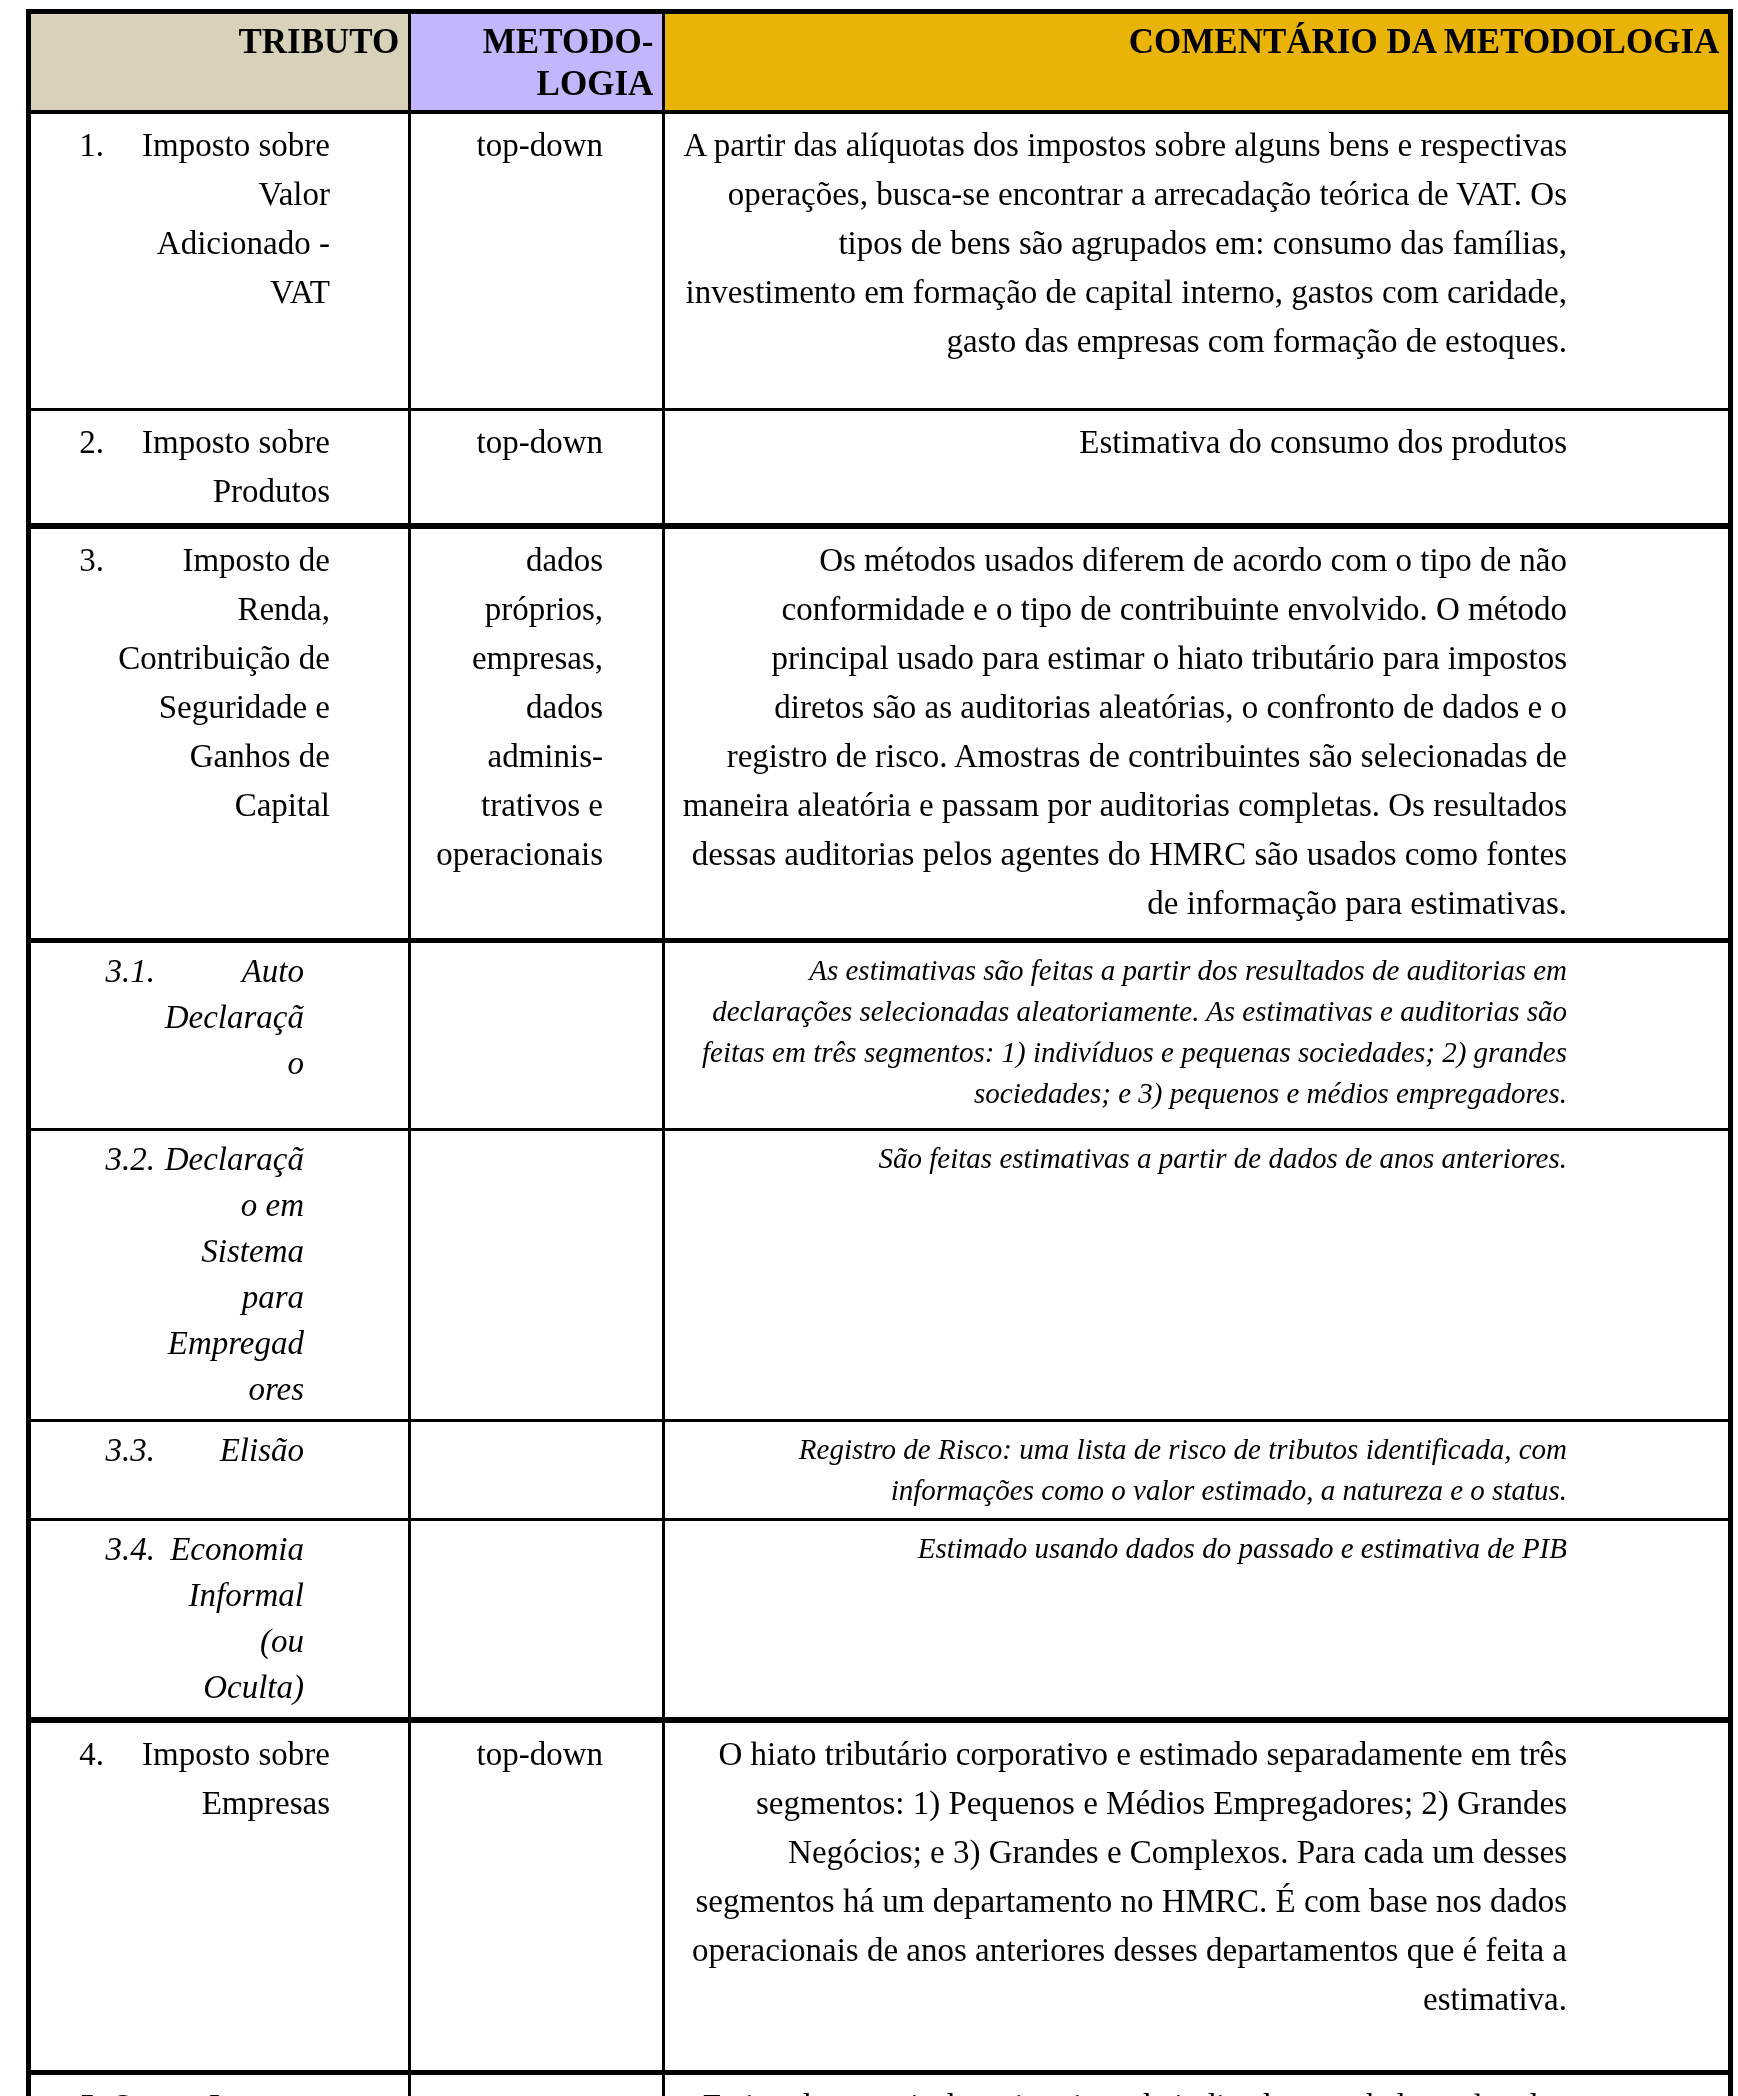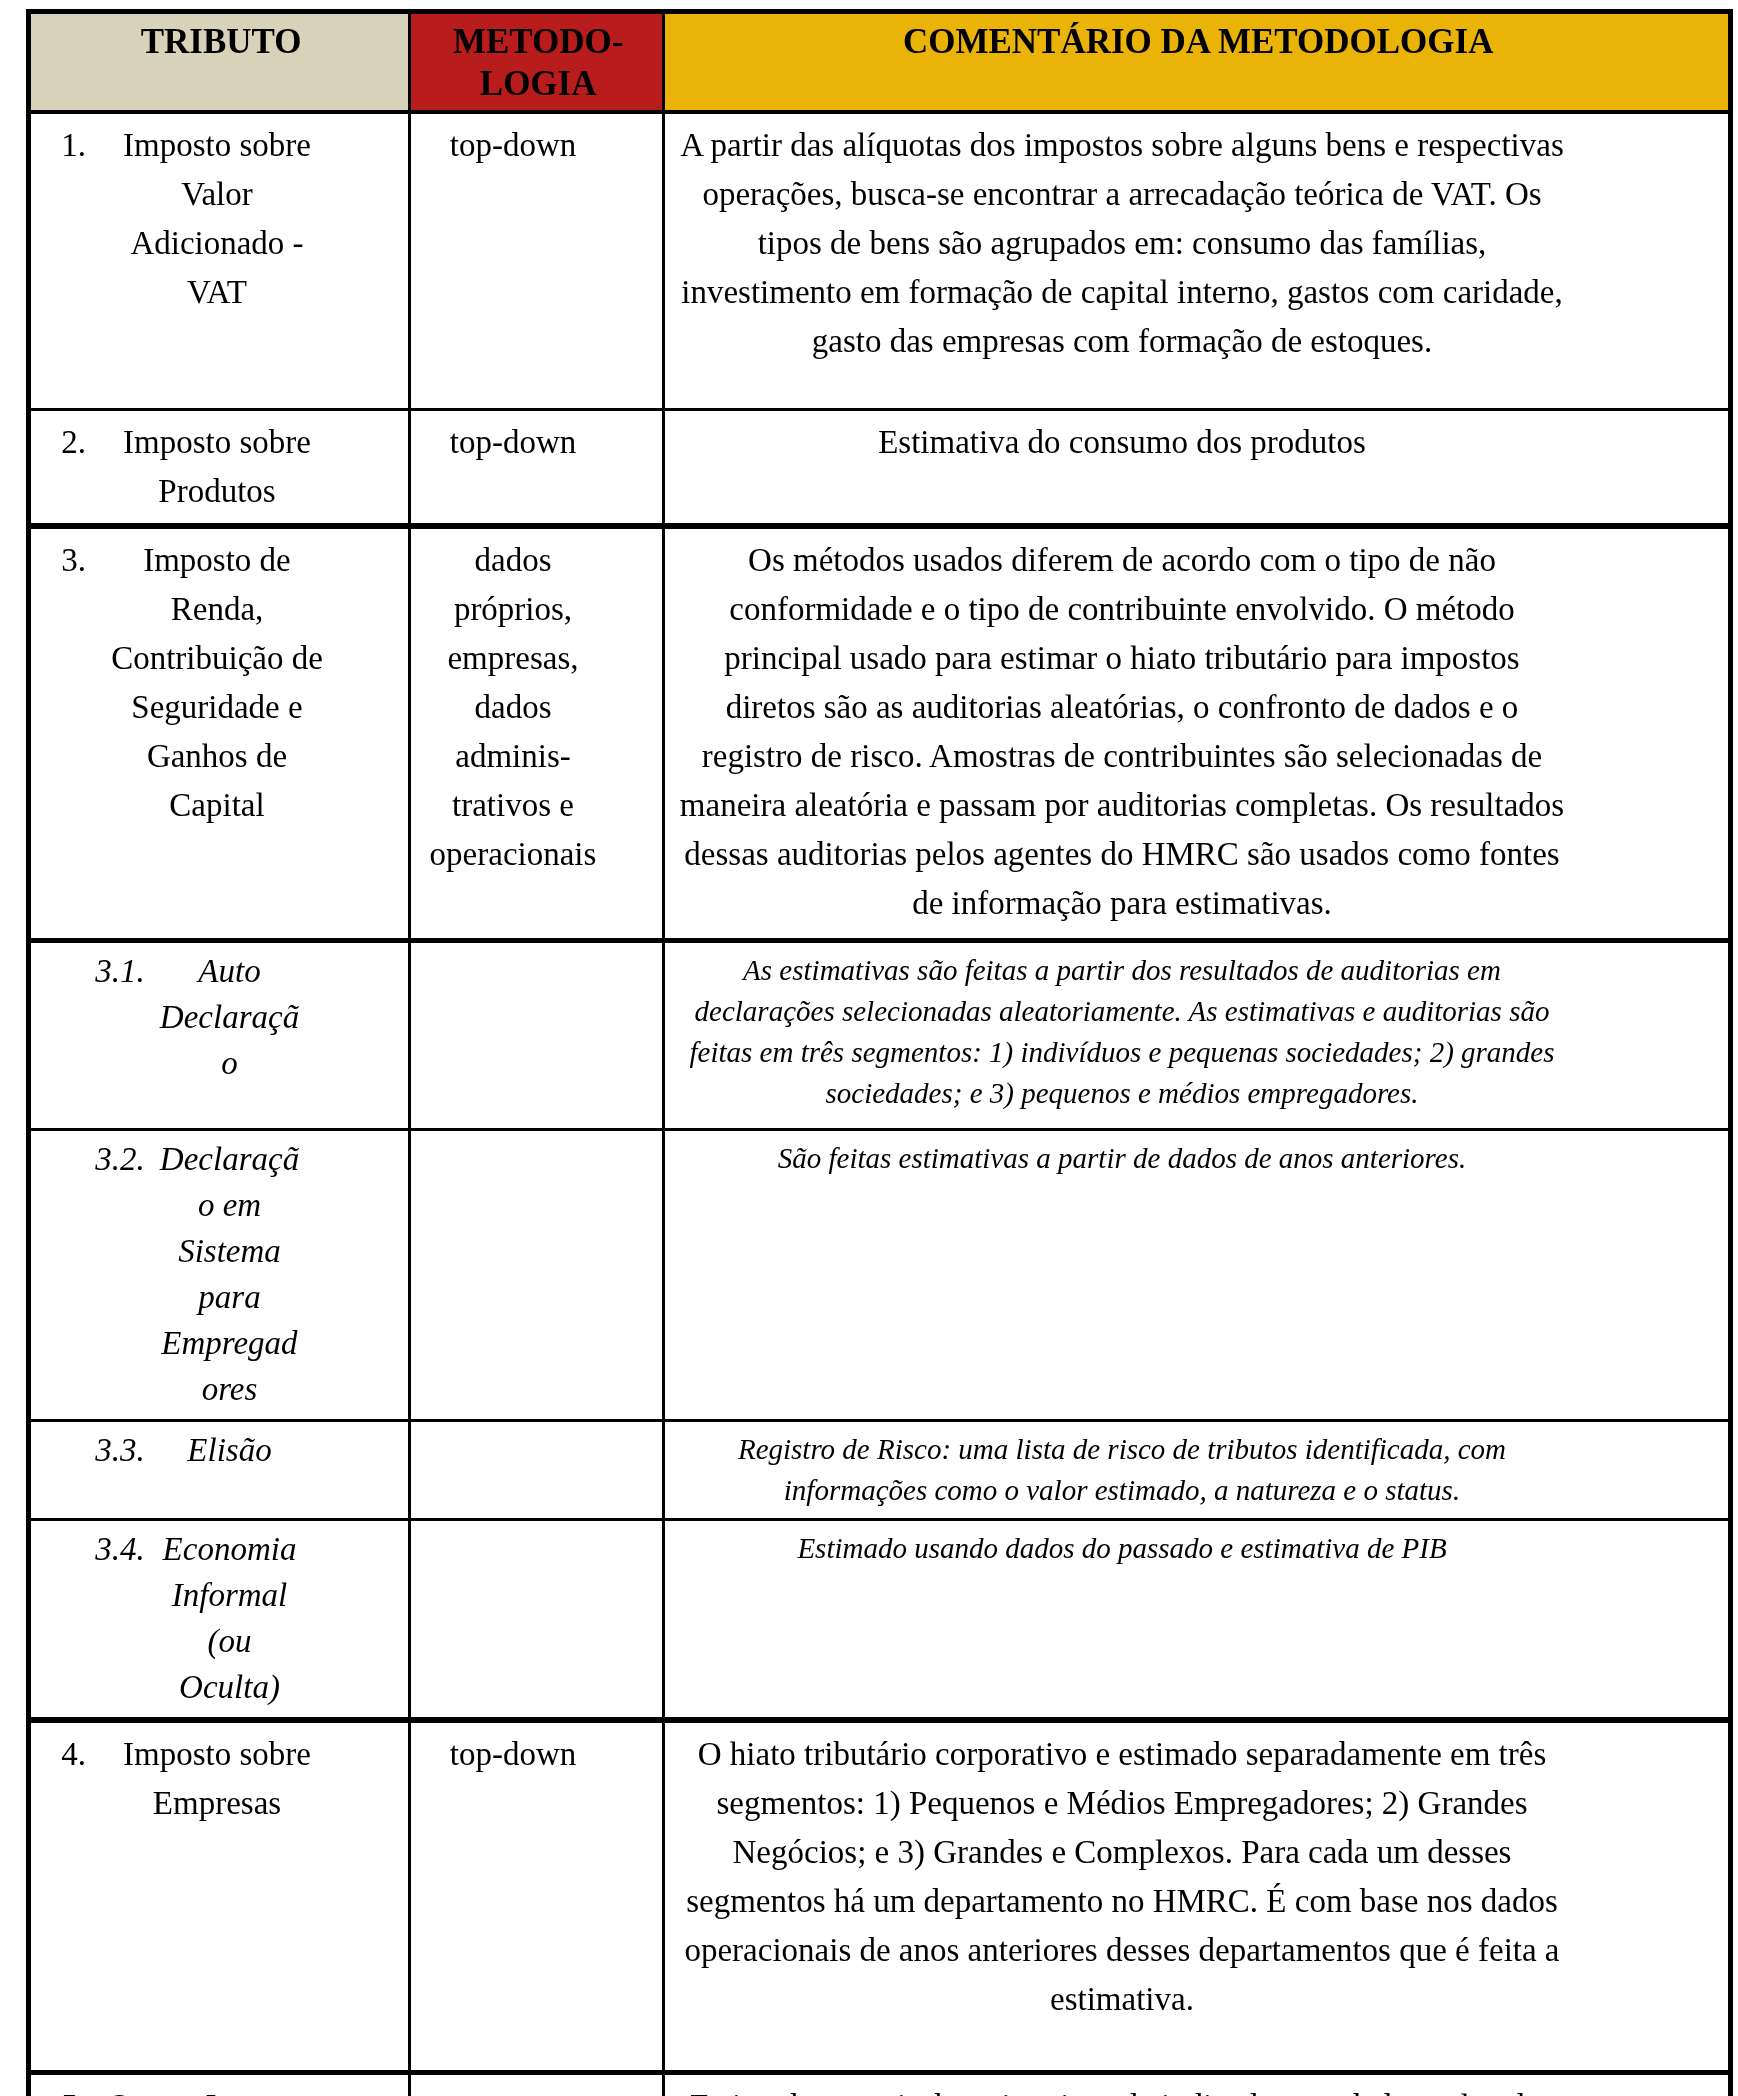--- a/index.html
+++ b/index.html
@@ -16,21 +16,21 @@
     margin:8.7px 0 0 26px;
     border:5.2px solid #000;
     border-bottom-width:7.8px;
   }
   col.c1col{width:381px;}
   col.c2col{width:254px;}
   col.c3col{width:1067px;}
   th,td{
     border:3.5px solid #000;
     vertical-align:top;
-    text-align:center;
+    text-align:right;
     box-sizing:border-box;
   }
   thead th{
     background:#d8d2ba;
     font-weight:bold;
     font-size:35px;
     line-height:42px;
     padding:7px 8.7px 5.2px 12px;
     border-bottom-width:4.3px;
   }
@@ -80,21 +80,21 @@
 
 <table class="doc">
   <colgroup>
     <col class="c1col">
       <col class="c2col">
       <col class="c3col">
   </colgroup>
   <thead>
     <tr>
       <th style="background: rgb(216, 210, 186);">TRIBUTO</th>
-      <th style="background: #b91c1c;">METODO-LOGIA</th>
+      <th style="background: #c4b5fd;">METODO-LOGIA</th>
       <th style="background: #eab308;">COMENTÁRIO DA METODOLOGIA</th>
     </tr>
   </thead>
   <tbody id="rows">
       <tr class="main">
     <td class="c1">
       <div class="c1w">
         <span class="num">1.</span>
         <div class="label">Imposto sobre Valor Adicionado - VAT</div>
       </div>

